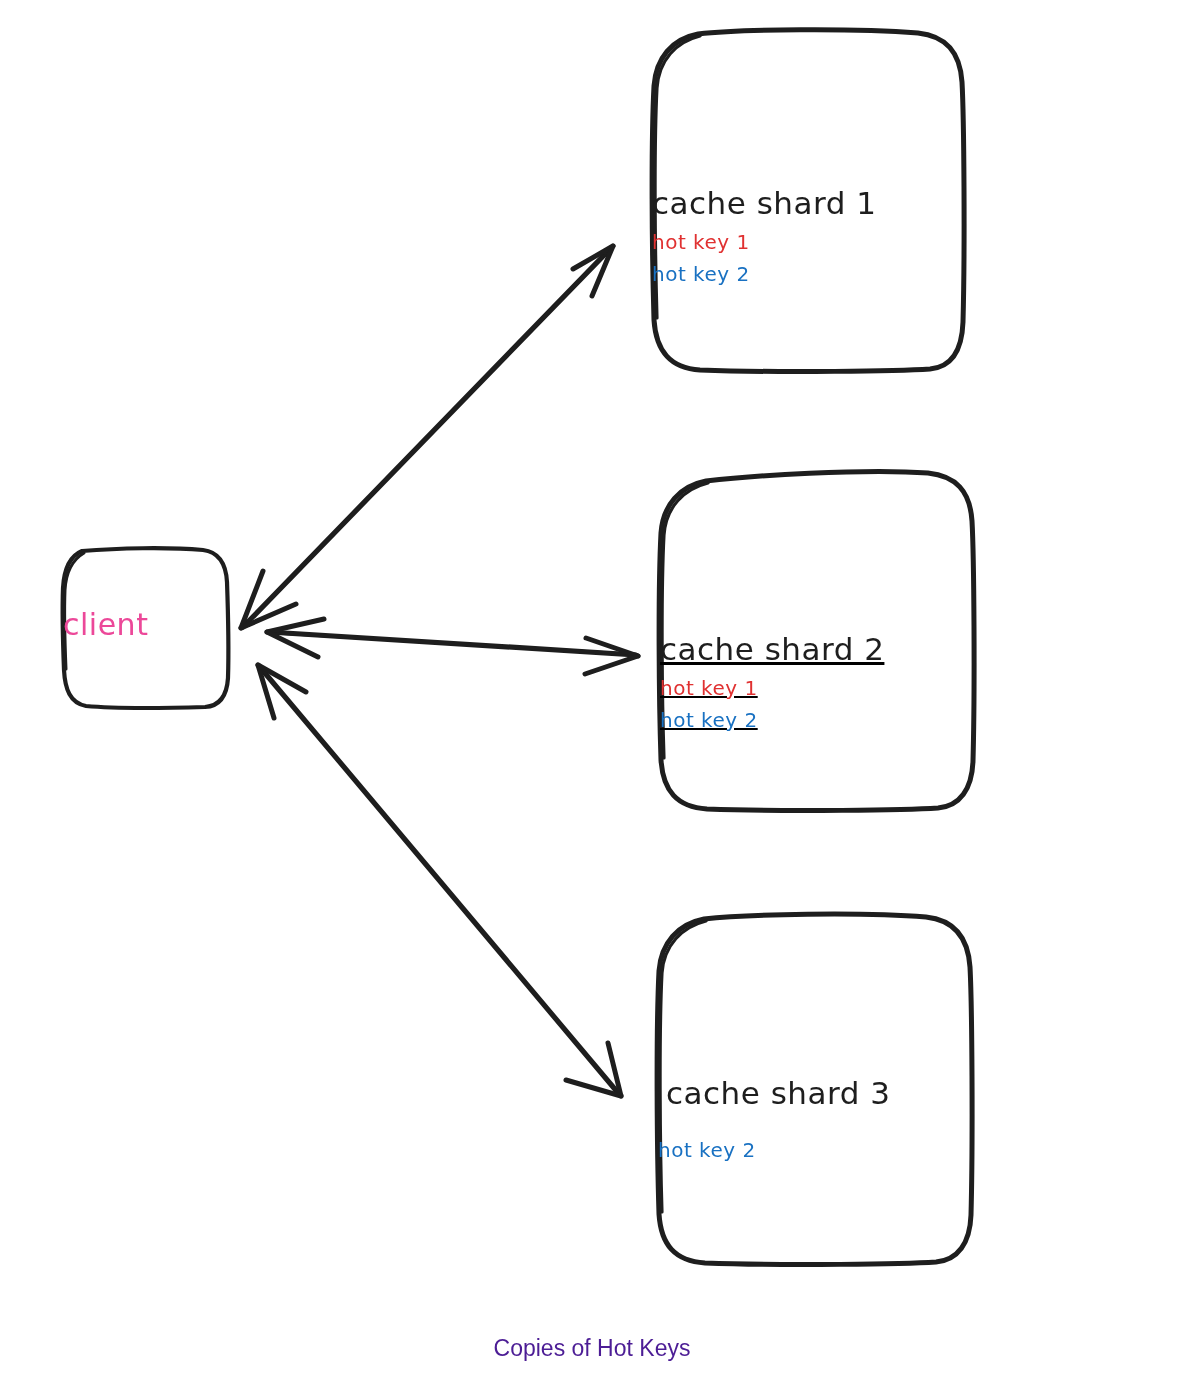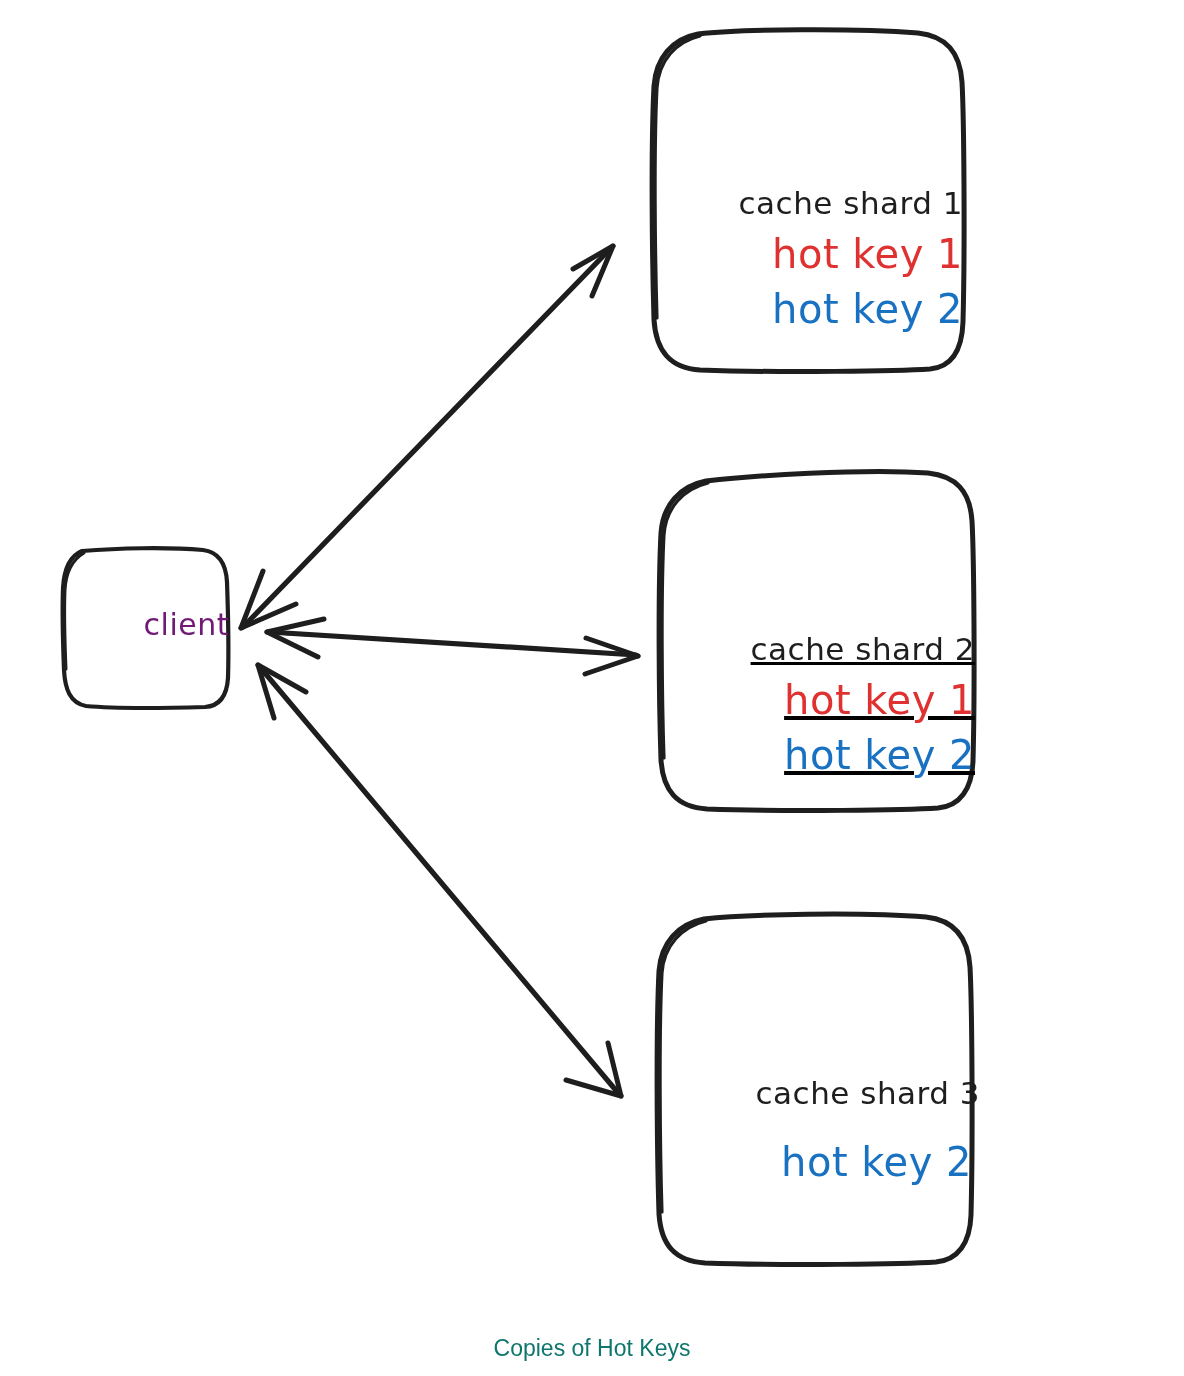--- a/index.html
+++ b/index.html
@@ -19,47 +19,47 @@
   }
   #sketch {
     position: absolute;
     left: 0;
     top: 0;
     width: 1184px;
     height: 1376px;
   }
   .node-label {
     position: absolute;
-    text-align: right;
+    text-align: left;
     white-space: nowrap;
     font-family: "DejaVu Sans", sans-serif;
     letter-spacing: 0.5px;
     line-height: 1.15;
     pointer-events: none;
   }
   .hand {
     font-family: "DejaVu Sans", sans-serif;
     font-weight: 400;
   }
   .client-text {
     font-size: 30px;
-    color: #701a75;
+    color: #ec4899;
   }
   .shard-title {
     font-size: 31px;
     color: #1e1e1e;
   }
   .key-line {
-    font-size: 40px;
+    font-size: 20px;
   }
   .caption {
     position: absolute;
     font-family: "Liberation Sans", sans-serif;
     font-size: 23px;
-    color: #0f766e;
+    color: #4c1d95;
     white-space: nowrap;
   }
   .box-group {
     position: absolute;
   }
 </style>
 </head>
 <body>
 
 <div id="canvas">

